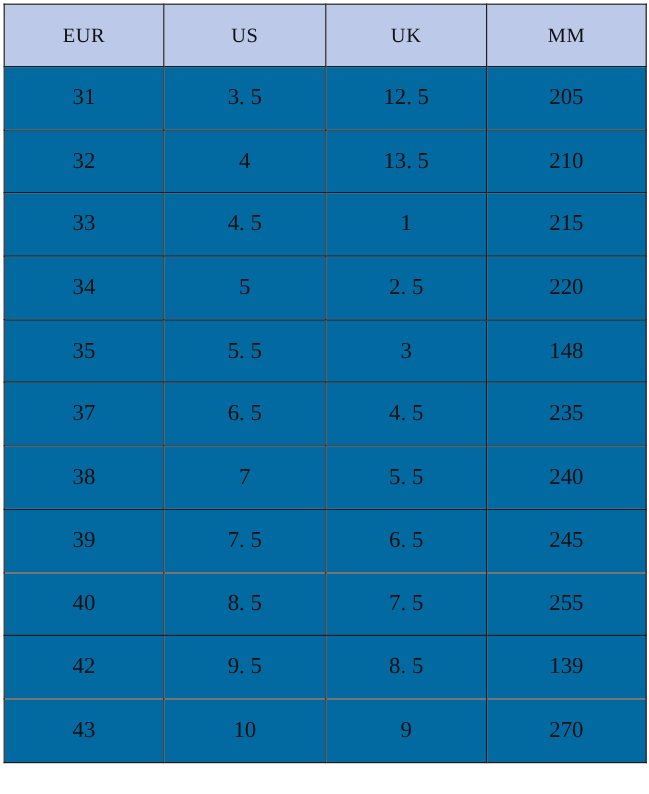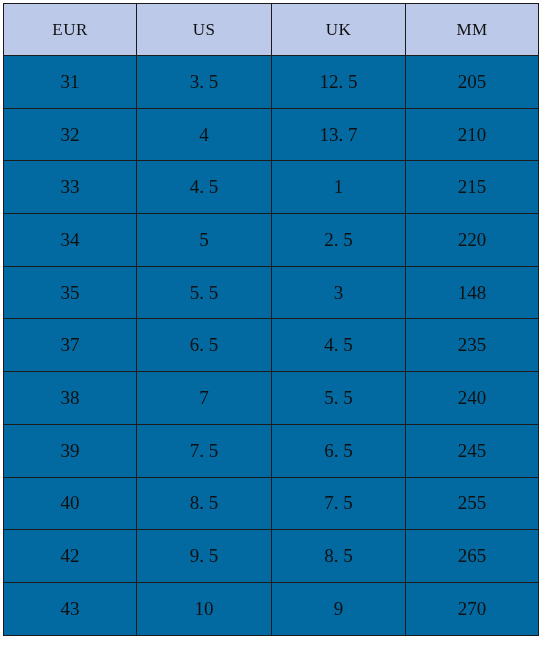--- a/index.html
+++ b/index.html
@@ -78,21 +78,21 @@
     <tbody id="table-body">
         <tr>
           <td><span class="val">31</span></td>
           <td><span class="val">3. 5</span></td>
           <td><span class="val">12. 5</span></td>
           <td><span class="val">205</span></td>
         </tr>
         <tr>
           <td><span class="val">32</span></td>
           <td><span class="val">4</span></td>
-          <td><span class="val">13. 7</span></td>
+          <td><span class="val">13. 5</span></td>
           <td><span class="val">210</span></td>
         </tr>
         <tr>
           <td><span class="val">33</span></td>
           <td><span class="val">4. 5</span></td>
           <td><span class="val">1</span></td>
           <td><span class="val">215</span></td>
         </tr>
         <tr>
           <td><span class="val">34</span></td>
@@ -127,21 +127,21 @@
         <tr>
           <td><span class="val">40</span></td>
           <td><span class="val">8. 5</span></td>
           <td><span class="val">7. 5</span></td>
           <td><span class="val">255</span></td>
         </tr>
         <tr>
           <td><span class="val">42</span></td>
           <td><span class="val">9. 5</span></td>
           <td><span class="val">8. 5</span></td>
-          <td><span class="val">265</span></td>
+          <td><span class="val">139</span></td>
         </tr>
         <tr>
           <td><span class="val">43</span></td>
           <td><span class="val">10</span></td>
           <td><span class="val">9</span></td>
           <td><span class="val">270</span></td>
         </tr>
       </tbody>
   </table>
 </div>

